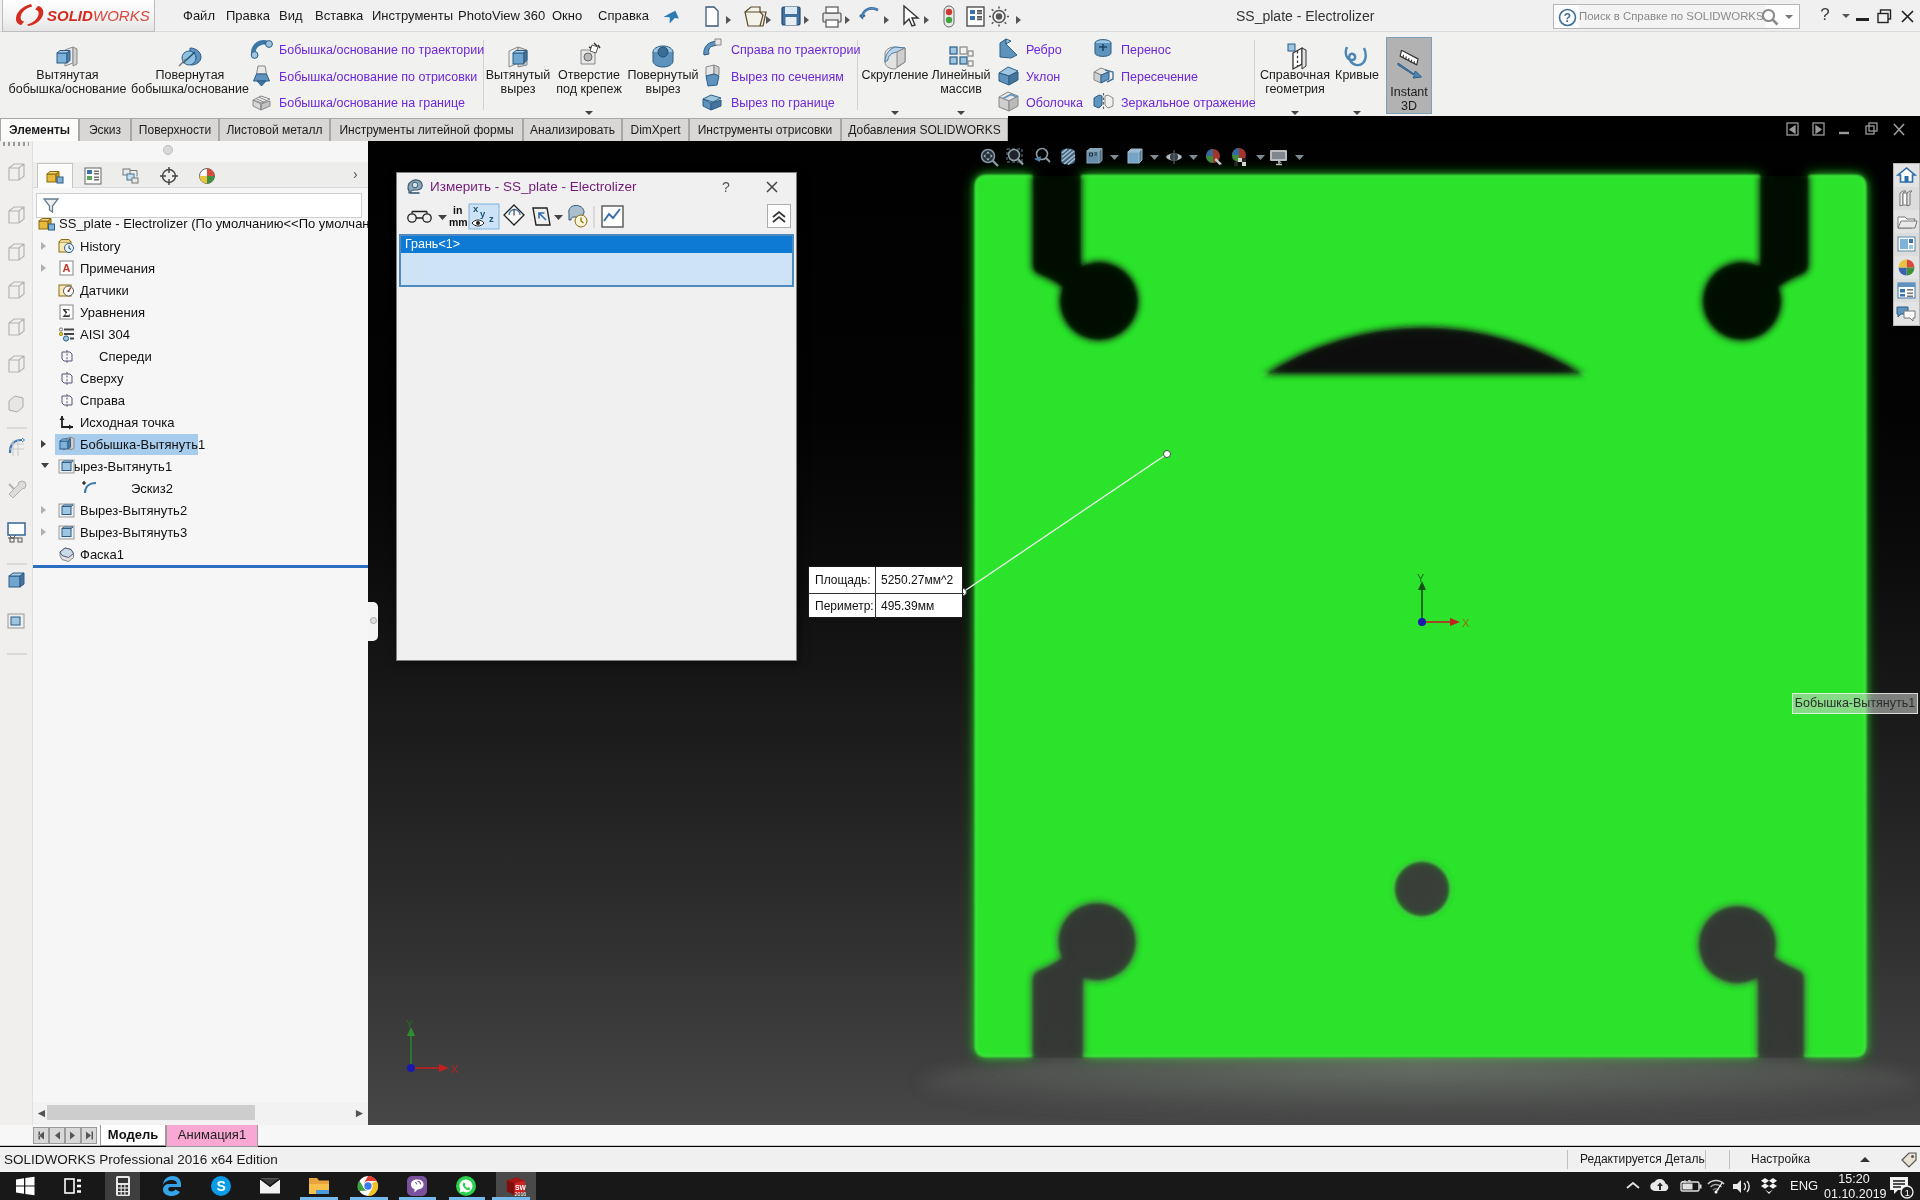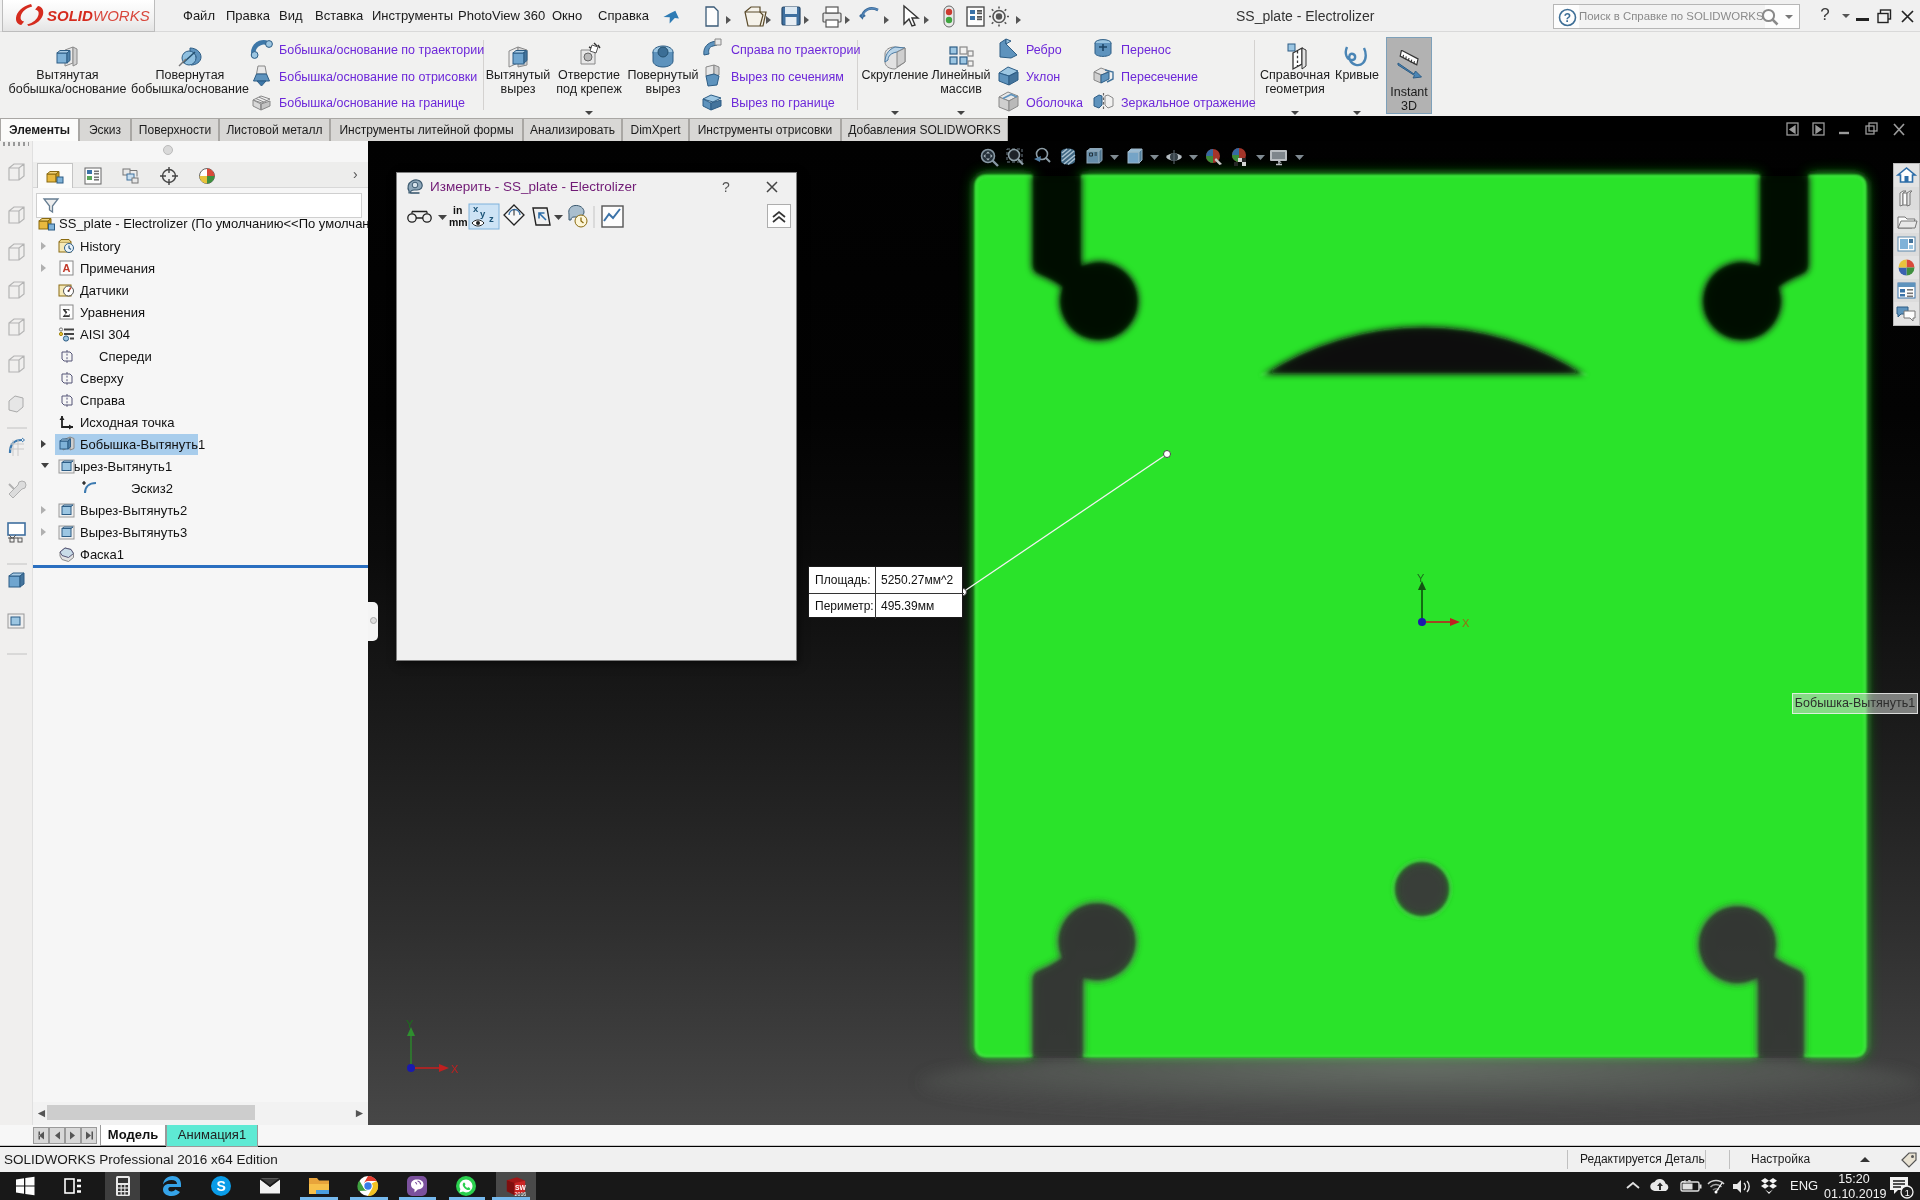--- a/index.html
+++ b/index.html
@@ -777,20 +777,23 @@
           <rect x="1" y="1" width="21" height="21" fill="#fdfdfd" stroke="#555" stroke-width="1.4"></rect>
           <path d="M3 16 L8 9 L12 13 L19 4" fill="none" stroke="#3a72a8" stroke-width="2"></path>
         </g>
  </svg>
  <div class="abs" style="left:370px;top:31px;width:24px;height:24px;background:#fdfdfd;border:1px solid #adadad">
   <svg width="22" height="22" viewBox="0 0 22 22">
           <path d="M5 12 l6 -5 6 5 M5 17 l6 -5 6 5" fill="none" stroke="#333" stroke-width="1.7"></path>
         </svg>
  </div>
 
+ <div class="abs" style="left:2px;top:61px;width:395px;height:53px;border:2px solid #4f8abf;background:#cfe3f7">
+  <div class="abs" style="left:0;top:0;width:391px;height:17px;background:#0e7ad4;color:#fff;font-size:12.5px;line-height:17px;padding-left:4px">Грань&lt;1&gt;</div>
+ </div>
 
 </div>
 
 <div class="abs" style="left:808px;top:566px;width:155px;height:52px;background:#fff;border:1.5px solid #1a1a1a;z-index:5">
  <div class="abs" style="left:66px;top:0;width:1px;height:52px;background:#333"></div>
  <div class="abs" style="left:0;top:26px;width:155px;height:1px;background:#333"></div>
  <div class="abs" style="left:6px;top:0;font-size:12px;color:#111;line-height:26px">Площадь:</div>
  <div class="abs" style="left:72px;top:0;font-size:12px;color:#111;line-height:26px">5250.27мм^2</div>
  <div class="abs" style="left:6px;top:26px;font-size:12px;color:#111;line-height:26px">Периметр:</div>
  <div class="abs" style="left:72px;top:26px;font-size:12px;color:#111;line-height:26px">495.39мм</div>
@@ -805,21 +808,21 @@
           <rect x="48.5" y="0.5" width="15" height="16"></rect>
         </g>
   <g fill="#555">
           <path d="M11 4.5 v8 l-5 -4 z M5.5 4.5 v8 h1.5 v-8 z"></path>
           <path d="M27 4.5 v8 l-5 -4 z"></path>
           <path d="M37 4.5 v8 l5 -4 z"></path>
           <path d="M53 4.5 v8 l5 -4 z M58.5 4.5 v8 h1.5 v-8 z"></path>
         </g>
  </svg>
  <div class="abs" style="left:100px;top:0;width:66px;height:21px;background:#fff;border:1px solid #9a9a9a;border-top:none;font-size:13px;font-weight:bold;color:#111;text-align:center;line-height:19px">Модель</div>
- <div class="abs" style="left:166px;top:0;width:92px;height:22px;background:#5eead4;border:1px solid #9a9a9a;border-top:none;font-size:13px;color:#222;text-align:center;line-height:19px">Анимация1</div>
+ <div class="abs" style="left:166px;top:0;width:92px;height:22px;background:#f9a8d4;border:1px solid #9a9a9a;border-top:none;font-size:13px;color:#222;text-align:center;line-height:19px">Анимация1</div>
 </div>
 
 <div id="statusbar">
  <div class="abs" style="left:4px;top:0;font-size:13.5px;color:#1a1a1a;line-height:25px">SOLIDWORKS Professional 2016 x64 Edition</div>
  <div class="abs" style="left:1567px;top:3px;width:1px;height:19px;background:#c0c0c0"></div>
  <div class="abs" style="left:1580px;top:0;font-size:12px;color:#1a1a1a;line-height:25px">Редактируется Деталь</div>
  <div class="abs" style="left:1705px;top:3px;width:1px;height:19px;background:#c0c0c0"></div>
  <div class="abs" style="left:1729px;top:3px;width:1px;height:19px;background:#c0c0c0"></div>
  <div class="abs" style="left:1751px;top:0;font-size:12px;color:#1a1a1a;line-height:25px">Настройка</div>
  <div class="abs" style="left:1860px;top:10px;width:0;height:0;border-left:5px solid transparent;border-right:5px solid transparent;border-bottom:5px solid #333"></div>

